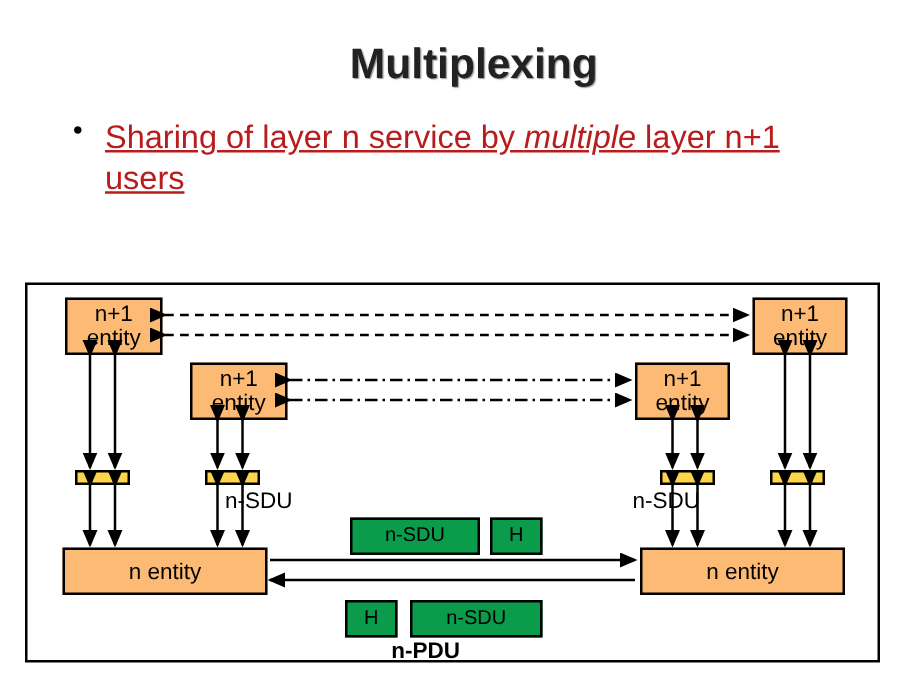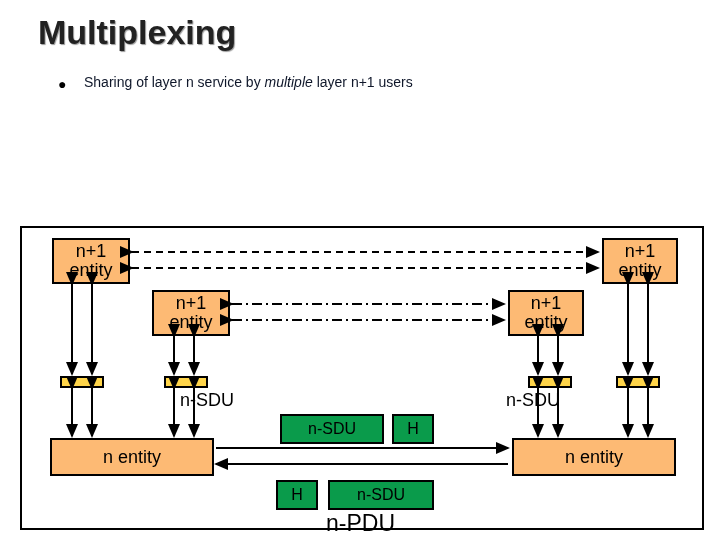--- a/index.html
+++ b/index.html
@@ -8,29 +8,31 @@
     width: 720px;
     height: 540px;
     font-family: Arial, sans-serif;
     background: #fff;
     position: relative;
     overflow: hidden;
   }
   .title {
     font-size: 34px;
     font-weight: bold;
-    padding: 13px 0 0 38px;
+    padding: 32px 0 0 38px;
     text-shadow: 1px 1px 1px #999;
     color: #222;
+    text-align: center;
   }
   .bullets {
     padding: 22px 30px 0 58px;
-    font-size: 14px;
-    color: #0f172a;
+    font-size: 26px;
+    color: #b91c1c;
     line-height: 1.28;
+    text-decoration: underline;
   }
   .bullet {
     position: relative;
     padding-left: 26px;
     margin-bottom: 2px;
   }
   .bullet::before {
     content: "●";
     position: absolute;
     left: 0;
@@ -138,21 +140,21 @@
       <span>n entity</span>
     </div>
 
   <div class="greenbox" style="left:254px; top:252px; width:38px; height:26px;">
       <span>H</span>
     </div>
   <div class="greenbox" style="left:306px; top:252px; width:102px; height:26px;">
       <span>n-SDU</span>
     </div>
 
-  <div style="position:absolute; left:304px; top:282px; font-size:23px;">n-PDU</div>
+  <div style="position:absolute; left:291px; top:282px; font-size:18px;font-weight:bold;">n-PDU</div>
 
   <svg class="arrows">
     <defs>
       <marker id="ah" markerWidth="8" markerHeight="8" refX="6" refY="3" orient="auto">
         <path d="M0,0 L7,3 L0,6 Z" fill="#000"></path>
       </marker>
     </defs>
 
     <line x1="110" y1="24" x2="576" y2="24" stroke="#000" stroke-width="2" stroke-dasharray="7 5" marker-end="url(#ah)" marker-start="url(#ah)"></line>
     <line x1="110" y1="40" x2="576" y2="40" stroke="#000" stroke-width="2" stroke-dasharray="7 5" marker-end="url(#ah)" marker-start="url(#ah)"></line>

